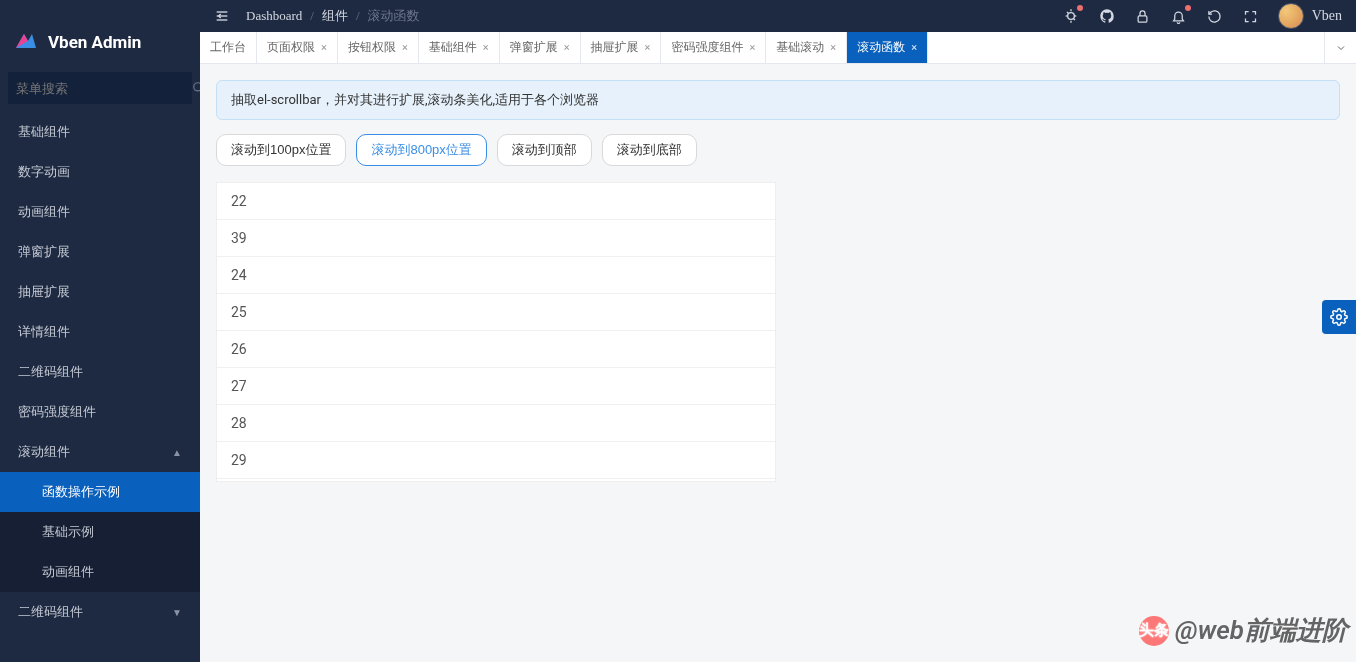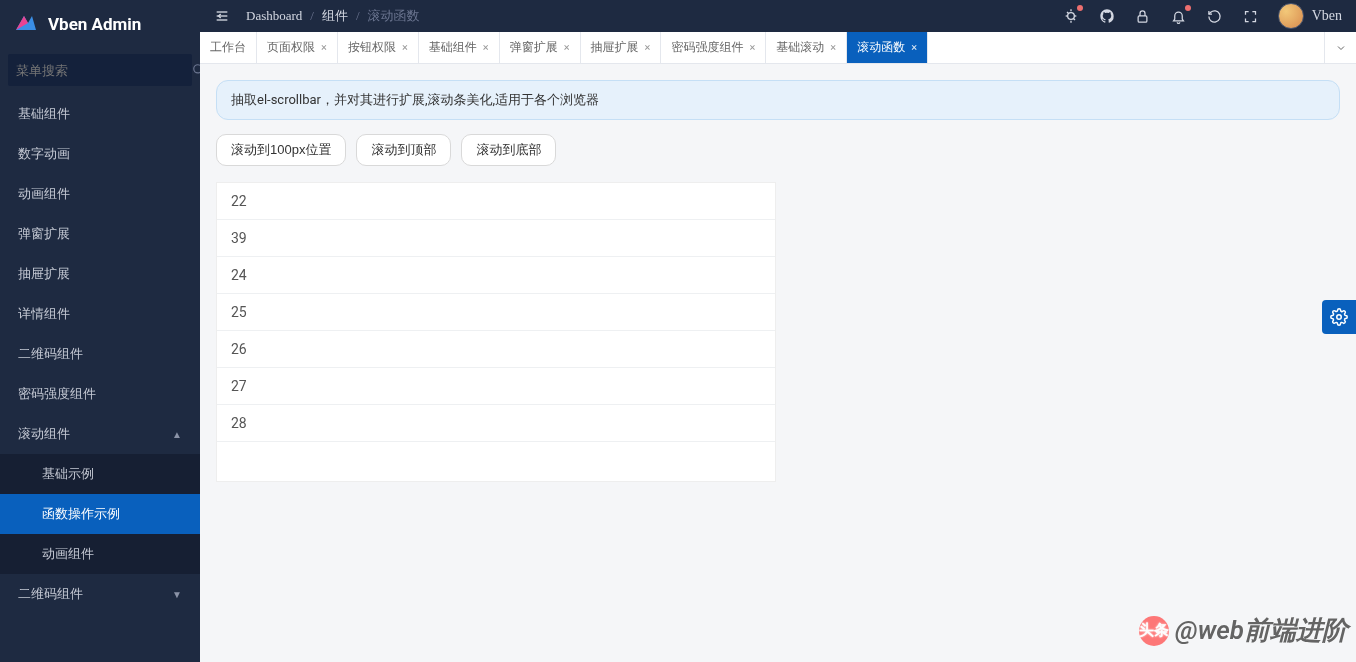--- a/index.html
+++ b/index.html
@@ -1,19 +1,19 @@
 <!DOCTYPE html>
 <html><head>
 <meta charset="utf-8">
 <style>
 * { margin: 0; padding: 0; box-sizing: border-box; }
 body { font-family: -apple-system, BlinkMacSystemFont, "Segoe UI", Roboto, "Helvetica Neue", Arial, sans-serif; font-size: 14px; color: #333; background: #f0f2f5; overflow: hidden; }
 .app { display: flex; height: 100vh; width: 100vw; }
 .sidebar { width: 200px; background: #1e2a41; color: #b3b8c4; display: flex; flex-direction: column; flex-shrink: 0; }
-.logo-area { height: 48px; display: flex; align-items: center; padding: 0 12px; gap: 8px; }
+.logo-area { height: 48px; display: flex; align-items: center; padding: 0 12px; gap: 8px; margin-top: 18px; }
 .logo-mark { width: 28px; height: 28px; display: flex; align-items: center; justify-content: center; }
 .logo-text { color: #fff; font-weight: 700; font-size: 17px; }
 .search-box { margin: 6px 8px 8px; background: #14213b; display: flex; align-items: center; padding: 0 8px; height: 32px; border-radius: 2px; }
 .search-box input { flex: 1; background: transparent; border: none; color: #8b93a7; font-size: 13px; outline: none; }
 .search-box .sicon { color: #6b7590; font-size: 14px; }
 .menu { flex: 1; overflow-y: auto; }
 .menu-item { height: 40px; display: flex; align-items: center; padding: 0 18px; cursor: pointer; color: #c5c9d4; font-size: 13px; justify-content: space-between; }
 .menu-sub { height: 40px; display: flex; align-items: center; padding-left: 42px; cursor: pointer; color: #c5c9d4; font-size: 13px; background: #161f33; }
 .menu-sub.active { background: #0960bd; color: #fff; }
 .chev { font-size: 10px; color: #8b93a7; }
@@ -30,21 +30,21 @@
 .user-area { display: flex; align-items: center; gap: 8px; cursor: pointer; }
 .avatar { width: 26px; height: 26px; border-radius: 50%; background: radial-gradient(circle at 30% 30%, #f2c879, #d88b4e); border: 1px solid #4a5670; }
 .tabs-bar { height: 32px; background: #fff; border-bottom: 1px solid #e4e7ed; display: flex; align-items: stretch; }
 .tabs-list { display: flex; align-items: stretch; flex: 1; overflow: hidden; }
 .tab { display: flex; align-items: center; padding: 0 10px; border-right: 1px solid #e4e7ed; font-size: 12px; color: #666; cursor: pointer; gap: 6px; white-space: nowrap; }
 .tab.active { background: #0960bd; color: #fff; }
 .tab .close { font-size: 11px; color: #999; cursor: pointer; }
 .tab.active .close { color: #e0eaf5; }
 .tabs-extra { width: 32px; display: flex; align-items: center; justify-content: center; border-left: 1px solid #e4e7ed; cursor: pointer; color: #666; }
 .content { flex: 1; padding: 16px; overflow: auto; position: relative; background: #f5f6f8; }
-.alert { background: #e6f1fb; border: 1px solid #c5dff5; color: #333; padding: 10px 14px; border-radius: 12px; font-size: 13px; margin-bottom: 14px; }
+.alert { background: #e6f1fb; border: 1px solid #c5dff5; color: #333; padding: 10px 14px; border-radius: 6px; font-size: 13px; margin-bottom: 14px; }
 .btn-row { display: flex; gap: 10px; margin-bottom: 16px; }
 .btn { background: #fff; border: 1px solid #d9d9d9; padding: 6px 14px; font-size: 13px; border-radius: 10px; cursor: pointer; color: #333; }
 .btn.primary-outline { border-color: #3a8ee6; color: #3a8ee6; }
 .scroll-panel { background: #fff; width: 560px; height: 300px; border: 1px solid #eee; position: relative; overflow: hidden; }
 .scroll-inner { height: 100%; overflow-y: auto; }
 .scroll-inner::-webkit-scrollbar { width: 8px; }
 .scroll-inner::-webkit-scrollbar-thumb { background: #c1c1c1; border-radius: 4px; }
 .list-row { padding: 10px 14px; border-bottom: 1px solid #eef0f2; font-size: 14px; color: #555; }
 .settings-fab { position: fixed; right: 0; top: 300px; background: #0960bd; color: #fff; width: 34px; height: 34px; display: flex; align-items: center; justify-content: center; border-radius: 4px 0 0 4px; cursor: pointer; }
 .watermark { position: fixed; right: 8px; bottom: 14px; font-size: 26px; color: #333; font-weight: 600; font-style: italic; opacity: 0.75; text-shadow: 0 0 2px #fff; display: flex; align-items: center; gap: 6px; }
@@ -96,25 +96,25 @@
       <div class="menu-item">
           <span>二维码组件</span>
         </div>
       <div class="menu-item">
           <span>密码强度组件</span>
         </div>
       <div class="menu-item">
         <span>滚动组件</span>
         <span class="chev">▲</span>
       </div>
+      <div class="menu-sub active">
+          <span>函数操作示例</span>
+        </div>
       <div class="menu-sub">
           <span>基础示例</span>
-        </div>
-      <div class="menu-sub active">
-          <span>函数操作示例</span>
         </div>
       <div class="menu-sub">
           <span>动画组件</span>
         </div>
       <div class="menu-item">
         <span>二维码组件</span>
         <span class="chev">▼</span>
       </div>
     </nav>
   </aside>
@@ -231,32 +231,34 @@
         <svg width="12" height="12" viewBox="0 0 24 24" fill="none" stroke="currentColor" stroke-width="2">
             <polyline points="6,9 12,15 18,9"></polyline>
           </svg>
       </div>
     </div>
 
     <div class="content">
       <div class="alert">抽取el-scrollbar，并对其进行扩展,滚动条美化,适用于各个浏览器</div>
       <div class="btn-row">
         <button class="btn">滚动到100px位置</button>
+        <button class="btn primary-outline">滚动到800px位置</button>
         <button class="btn">滚动到顶部</button>
         <button class="btn">滚动到底部</button>
       </div>
       <div class="scroll-panel">
         <div class="scroll-inner">
           <div class="list-row">22</div>
           <div class="list-row">39</div>
           <div class="list-row">24</div>
           <div class="list-row">25</div>
           <div class="list-row">26</div>
           <div class="list-row">27</div>
           <div class="list-row">28</div>
+          <div class="list-row">29</div>
         </div>
       </div>
     </div>
   </div>
 </div>
 
 <div class="settings-fab">
   <span>
     <svg width="18" height="18" viewBox="0 0 24 24" fill="none" stroke="currentColor" stroke-width="2">
         <circle cx="12" cy="12" r="3"></circle>

